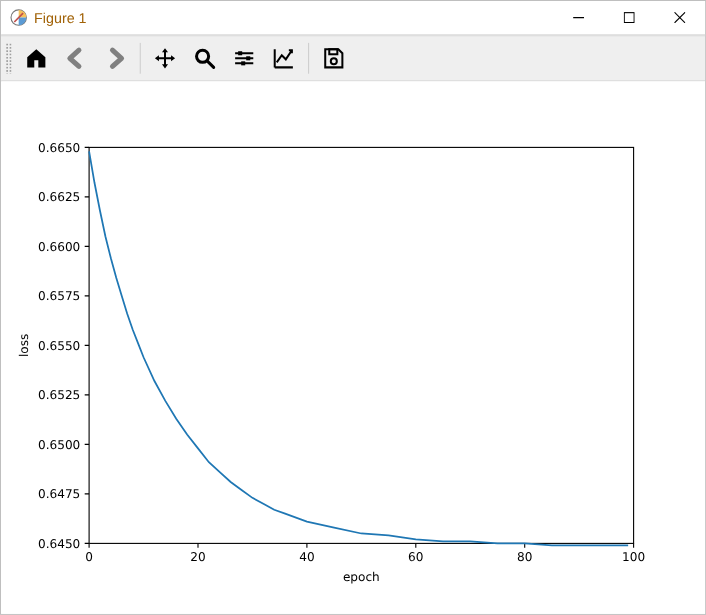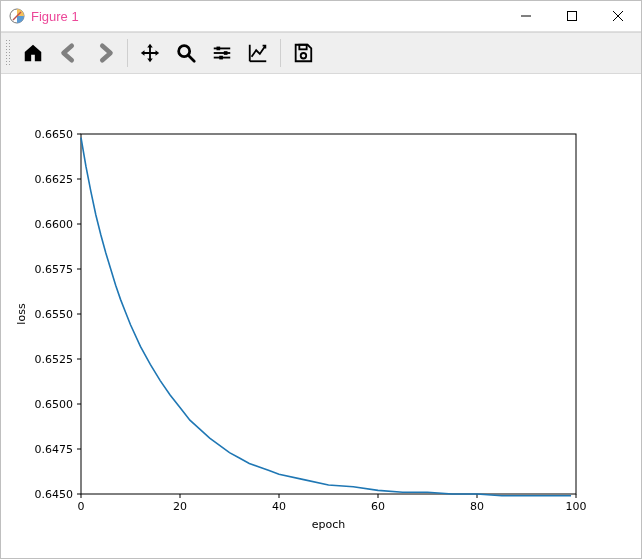--- a/index.html
+++ b/index.html
@@ -1,20 +1,20 @@
 <!DOCTYPE html>
 <html><head>
 <meta charset="utf-8">
 <style>
   html,body{margin:0;padding:0;font-family:"Segoe UI",Tahoma,sans-serif;font-size:13px;background:#f0f0f0;}
   .window{width:642px;height:559px;background:#fff;box-sizing:border-box;display:flex;flex-direction:column;border:1px solid #bfbfbf;}
   
   .titlebar{height:30px;display:flex;align-items:center;background:#fff;border-bottom:1px solid #e0e0e0;}
   .app-icon{width:16px;height:16px;margin:0 6px 0 8px;display:flex;align-items:center;justify-content:center;}
-  .title-text{flex:0 0 auto;color:#ec4899;font-size:13px;}
+  .title-text{flex:0 0 auto;color:#a16207;font-size:13px;}
   .title-spacer{flex:1 1 auto;}
   .win-btn{width:46px;height:30px;display:flex;align-items:center;justify-content:center;}
   .win-btn svg{width:10px;height:10px;}
   
   .toolbar{height:40px;background:#efefef;border-top:1px solid #d9d9d9;border-bottom:1px solid #d9d9d9;display:flex;align-items:center;padding:0 4px;}
   .tool-group{display:flex;align-items:center;height:100%;}
   .tool-sep{width:1px;height:28px;background:#cfcfcf;margin:0 4px;}
   .tool-btn{width:32px;height:32px;display:flex;align-items:center;justify-content:center;margin:0 2px;}
   .tool-btn svg{width:22px;height:22px;}
   

